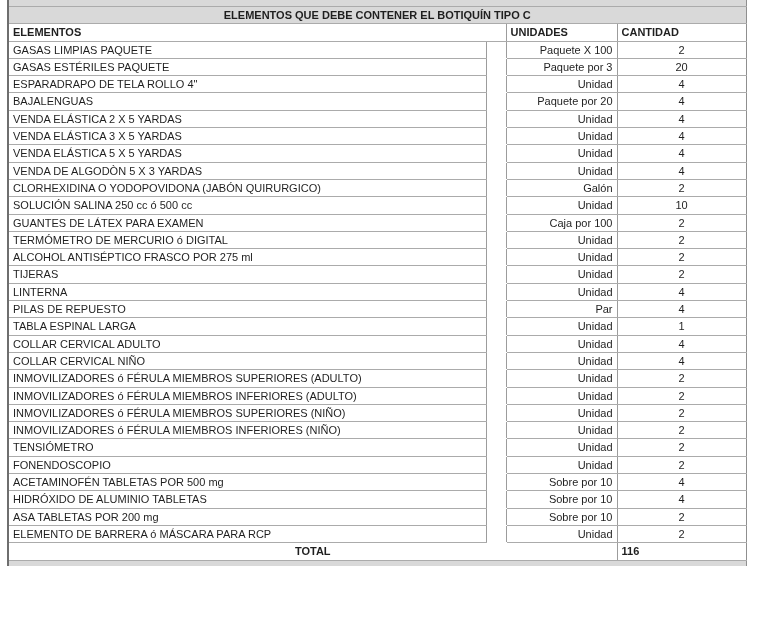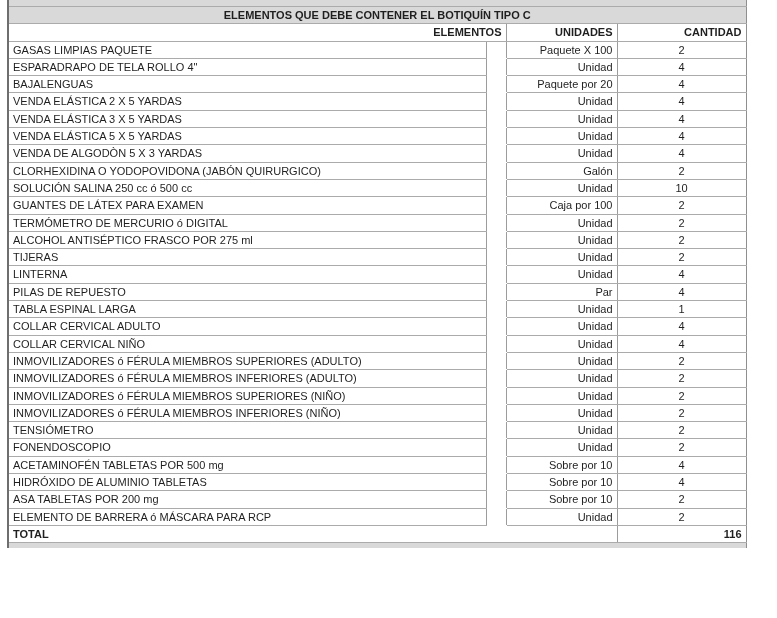--- a/index.html
+++ b/index.html
@@ -59,37 +59,37 @@
     border-bottom: none;
   }
   tr.title-row td {
     background: #d9d9d9;
     font-weight: bold;
     text-align: center;
     border-right: none;
   }
   tr.head-row th {
     font-weight: bold;
-    text-align: right;
+    text-align: left;
   }
   td.spacer {
     border-bottom: 1px solid #ffffff; 
     padding: 0;
   }
   td.unit { text-align: right; }
   td.qty  { text-align: center; }
   td.total-label {
     font-weight: bold;
-    text-align: left;
+    text-align: center;
     border-right: 1px solid #9c9c9c;
     margin-left: 28px;
   }
   td.total-qty {
     font-weight: bold;
-    text-align: right;
+    text-align: left;
   }
 </style>
 </head>
 <body>
 
 <div class="page">
   <table class="botiquin">
     <colgroup>
       <col class="c-elem">
       <col class="c-gap">
@@ -109,20 +109,26 @@
         <th>CANTIDAD</th>
       </tr>
 
       <tr class="data-row">
     <td class="elem">GASAS LIMPIAS PAQUETE</td>
     <td class="spacer"></td>
     <td class="unit">Paquete X 100</td>
     <td class="qty">2</td>
   </tr>
         <tr class="data-row">
+    <td class="elem">GASAS ESTÉRILES PAQUETE</td>
+    <td class="spacer"></td>
+    <td class="unit">Paquete por 3</td>
+    <td class="qty">20</td>
+  </tr>
+        <tr class="data-row">
     <td class="elem">ESPARADRAPO DE TELA ROLLO 4"</td>
     <td class="spacer"></td>
     <td class="unit">Unidad</td>
     <td class="qty">4</td>
   </tr>
         <tr class="data-row">
     <td class="elem">BAJALENGUAS</td>
     <td class="spacer"></td>
     <td class="unit">Paquete por 20</td>
     <td class="qty">4</td>

